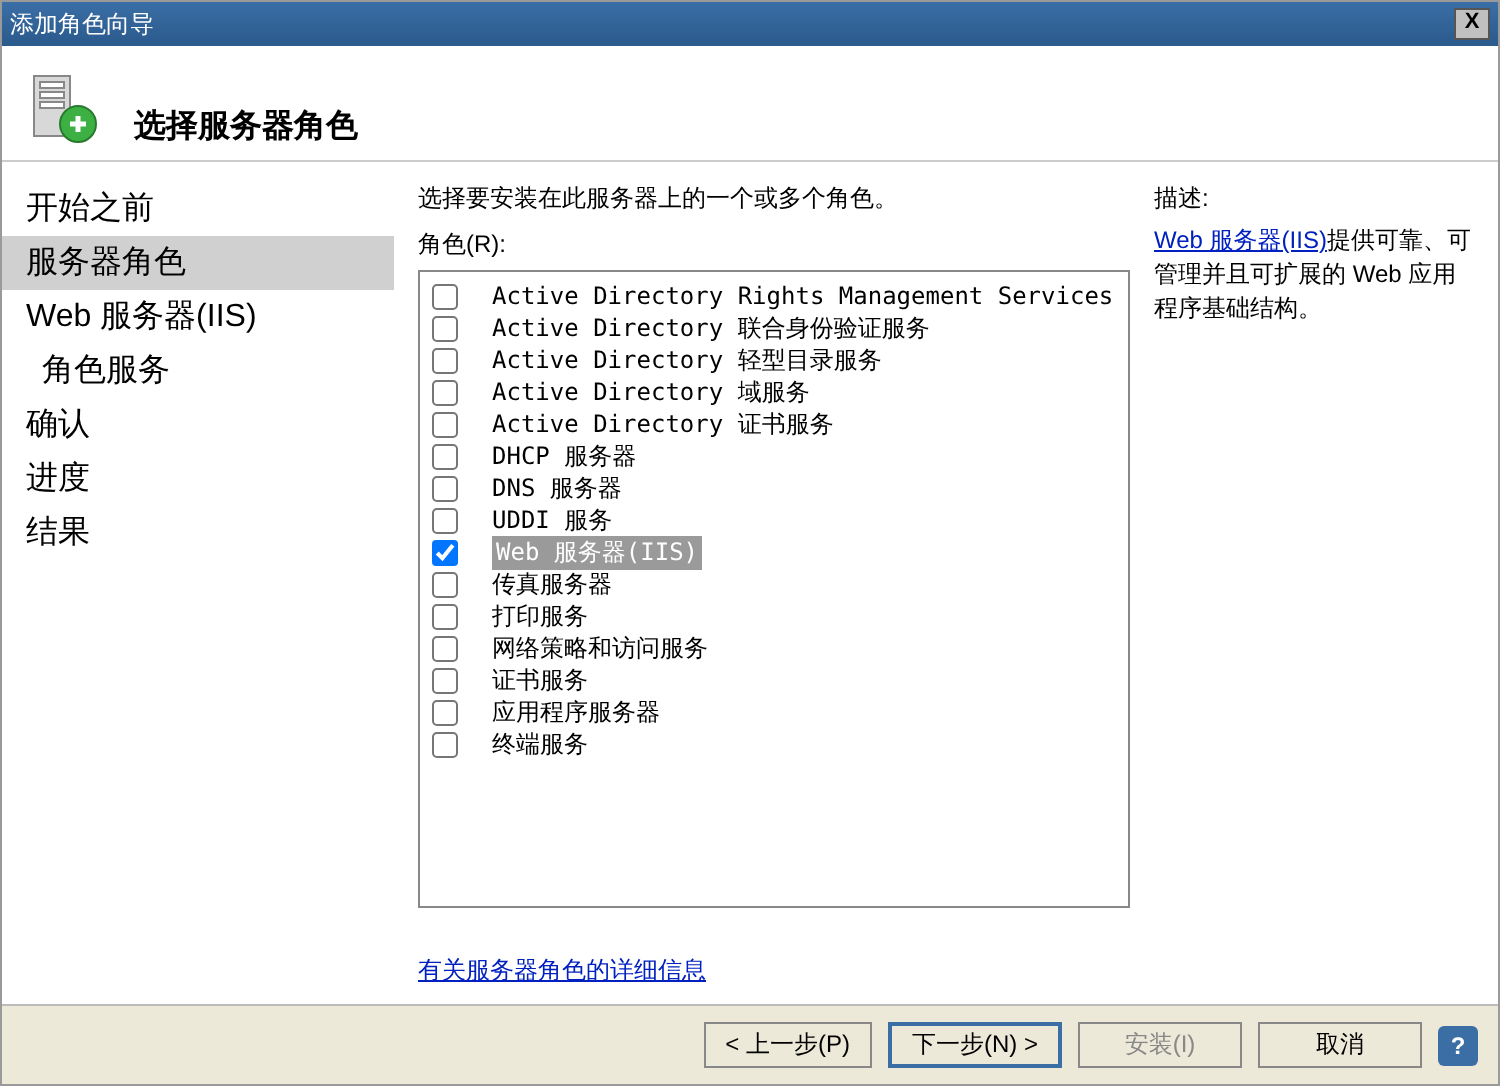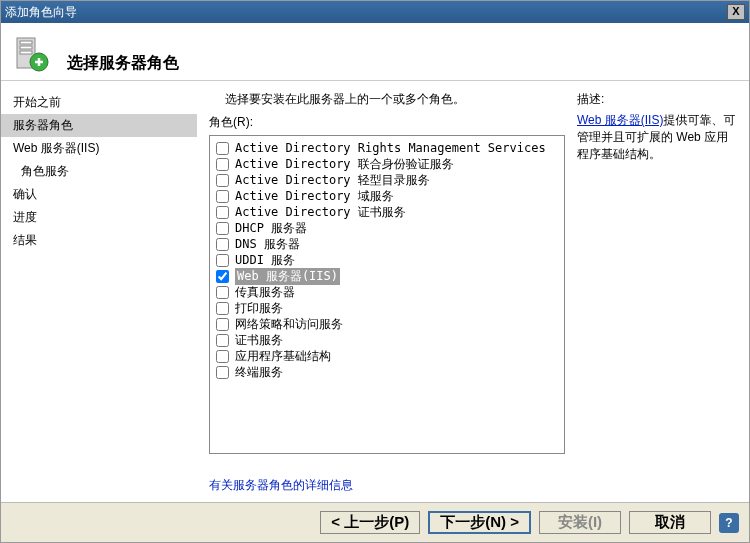--- a/index.html
+++ b/index.html
@@ -6,38 +6,38 @@
 body { font-family: "Microsoft YaHei", SimSun, Arial, sans-serif; font-size: 12px; background: #fff; }
 .window { width: 750px; height: 543px; background: #000000; border: 1px solid #9a9a9a; display: flex; flex-direction: column; }
 .titlebar { background: linear-gradient(#3a6ea5,#2b5a8c); color: #fff; height: 22px; display: flex; align-items: center; padding: 0 4px; font-size: 12px; }
 .titlebar .title { flex: 1; }
 .titlebar .close { width: 18px; height: 16px; background: #c0c0c0; border: 1px solid #555; color: #000; font-family: Arial; font-size: 11px; font-weight: bold; text-align: center; line-height: 13px; cursor: pointer; }
 .header { background: #fff; border-bottom: 1px solid #ccc; display: flex; align-items: flex-end; padding: 6px 10px; height: 58px; }
 .header-icon { width: 40px; height: 40px; margin-right: 16px; }
 .header-title { font-size: 16px; font-weight: bold; }
 .body { flex: 1; display: flex; background: #fff; overflow: hidden; }
 .sidebar { width: 196px; padding: 10px 0; }
-.sidebar-item { padding: 3px 12px; cursor: pointer; font-size: 12px; }
+.sidebar-item { padding: 3px 12px; cursor: pointer; font-size: 16px; }
 .sidebar-item.active { background: #d0d0d0; }
 .sidebar-item.indent { padding-left: 20px; }
 .main { flex: 1; display: flex; padding: 10px 12px 8px 12px; }
 .main-left { flex: 1; display: flex; flex-direction: column; }
-.instruction { margin-bottom: 6px; margin-left: 16px; }
+.instruction { margin-bottom: 6px; }
 .roles-label { margin-bottom: 4px; }
 .roles-box { flex: 1; border: 1px solid #888; background: #fff; overflow-y: auto; padding: 4px 2px; }
-.role-item { display: flex; align-items: center; padding: 0 4px; height: 16px; font-size: 12px; font-family: SimSun, monospace; }
+.role-item { display: flex; align-items: center; padding: 0 4px; height: 16px; font-size: 12px; font-family: SimSun, monospace; gap: 11px; }
 .role-item input[type=checkbox] { margin-right: 6px; }
 .role-item.selected .role-label { background: #9a9a9a; color: #fff; padding: 0 2px; }
-.more-link { color: #0020c0; margin-top: 23px; cursor: pointer; display: inline-block; }
+.more-link { color: #0020c0; text-decoration: underline; margin-top: 23px; cursor: pointer; display: inline-block; }
 .desc-panel { width: 172px; padding-left: 12px; }
 .desc-title { margin-bottom: 4px; }
 .desc-text { line-height: 1.4; }
 .desc-text a { color: #0020c0; text-decoration: underline; cursor: pointer; }
 .footer { height: 40px; border-top: 1px solid #bbb; display: flex; align-items: center; justify-content: flex-end; padding: 0 10px; background: #ece9d8; gap: 8px; }
-.btn { height: 23px; padding: 0 10px; font-size: 15px; border: 1px solid #888; background: #ece9d8; cursor: pointer; min-width: 82px; font-weight: bold; }
+.btn { height: 23px; padding: 0 10px; font-size: 12px; border: 1px solid #888; background: #ece9d8; cursor: pointer; min-width: 82px; }
 .btn:disabled { color: #888; cursor: default; }
 .btn.default { border: 2px solid #3a6ea5; }
 .help-icon { width: 20px; height: 20px; background: #3a6ea5; border-radius: 3px; color: #fff; text-align: center; line-height: 20px; font-weight: bold; cursor: pointer; }
 </style>
 </head>
 <body>
 
 <div class="window">
 
   <div class="titlebar">
@@ -122,21 +122,21 @@
             <div class="role-item">
               <input type="checkbox" style="">
               <span class="role-label">网络策略和访问服务</span>
             </div>
             <div class="role-item">
               <input type="checkbox" style="">
               <span class="role-label">证书服务</span>
             </div>
             <div class="role-item">
               <input type="checkbox" style="">
-              <span class="role-label">应用程序基础结构</span>
+              <span class="role-label">应用程序服务器</span>
             </div>
             <div class="role-item">
               <input type="checkbox" style="">
               <span class="role-label">终端服务</span>
             </div>
           </div>
         <a class="more-link">有关服务器角色的详细信息</a>
       </div>
 
       <div class="desc-panel">

